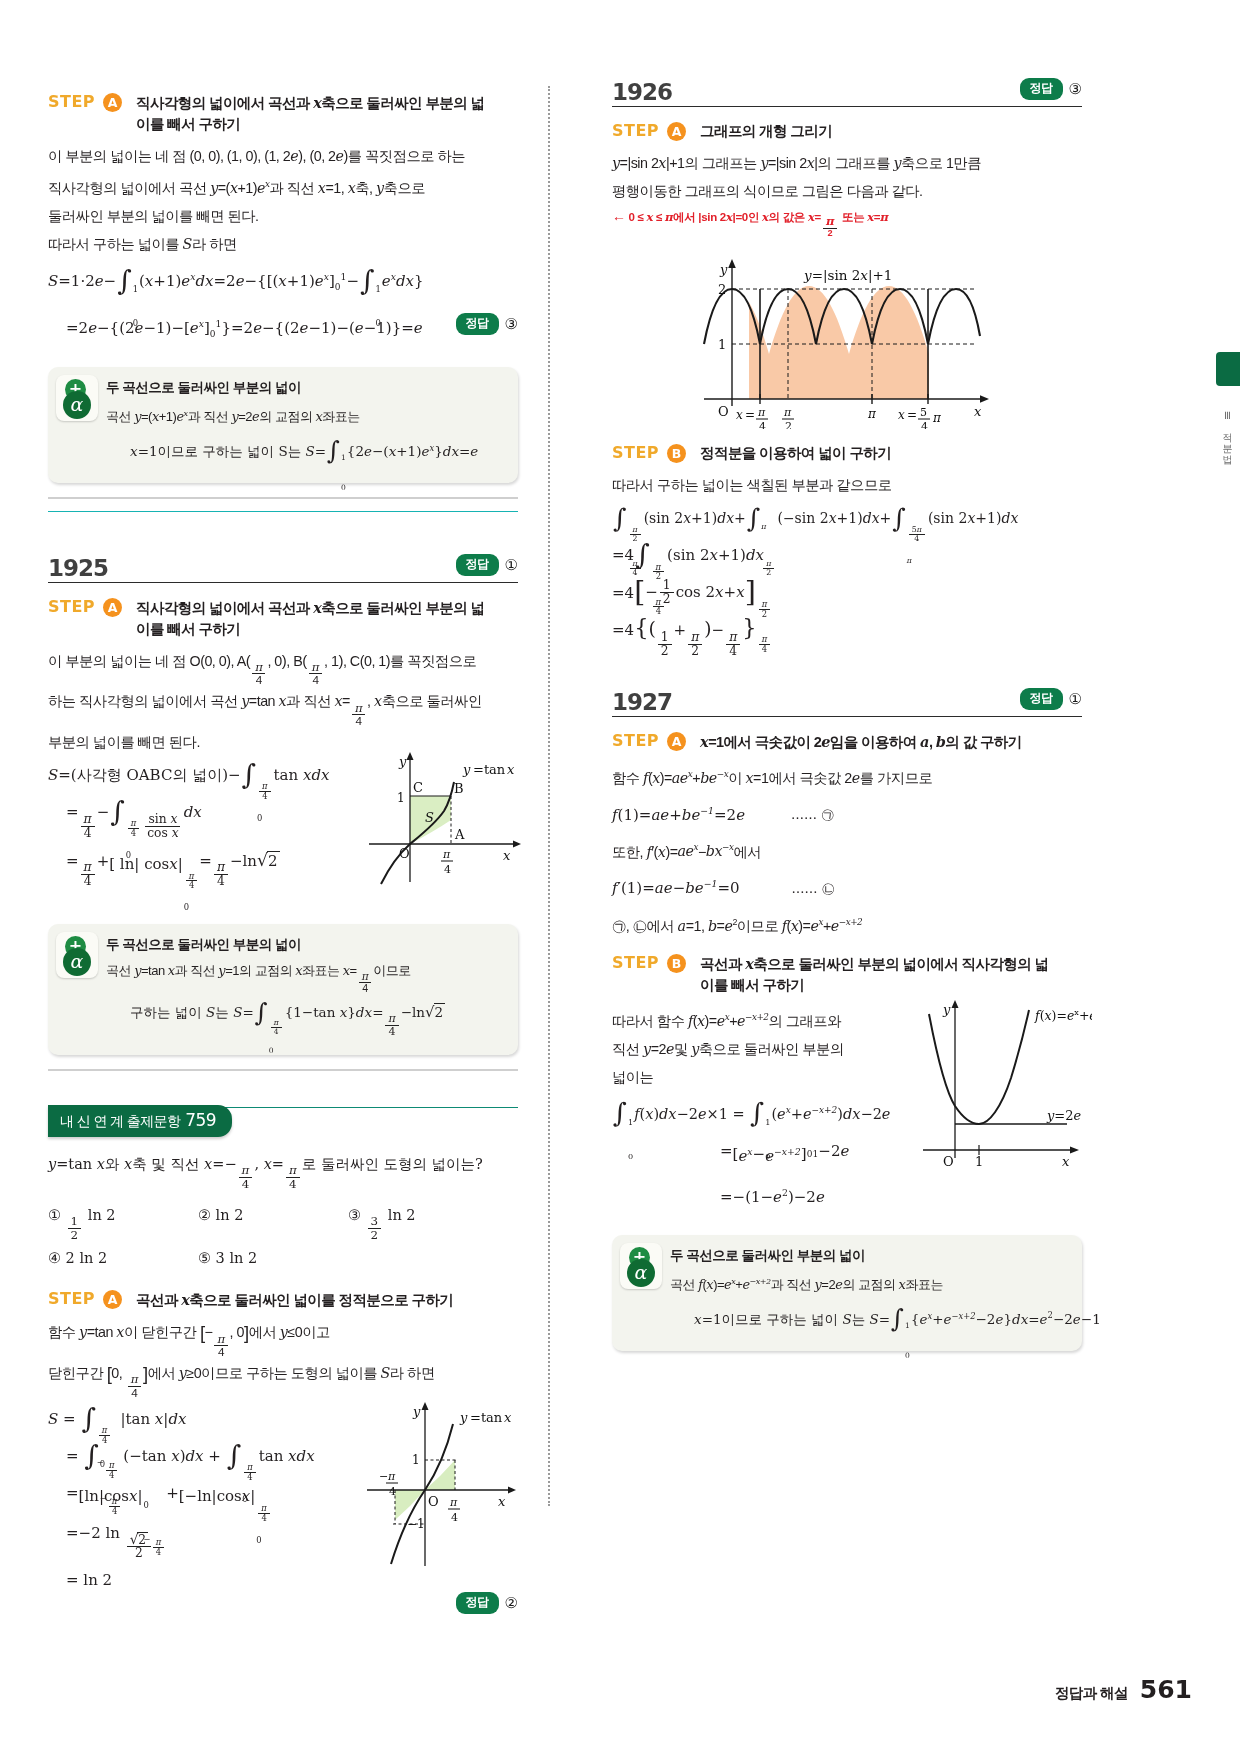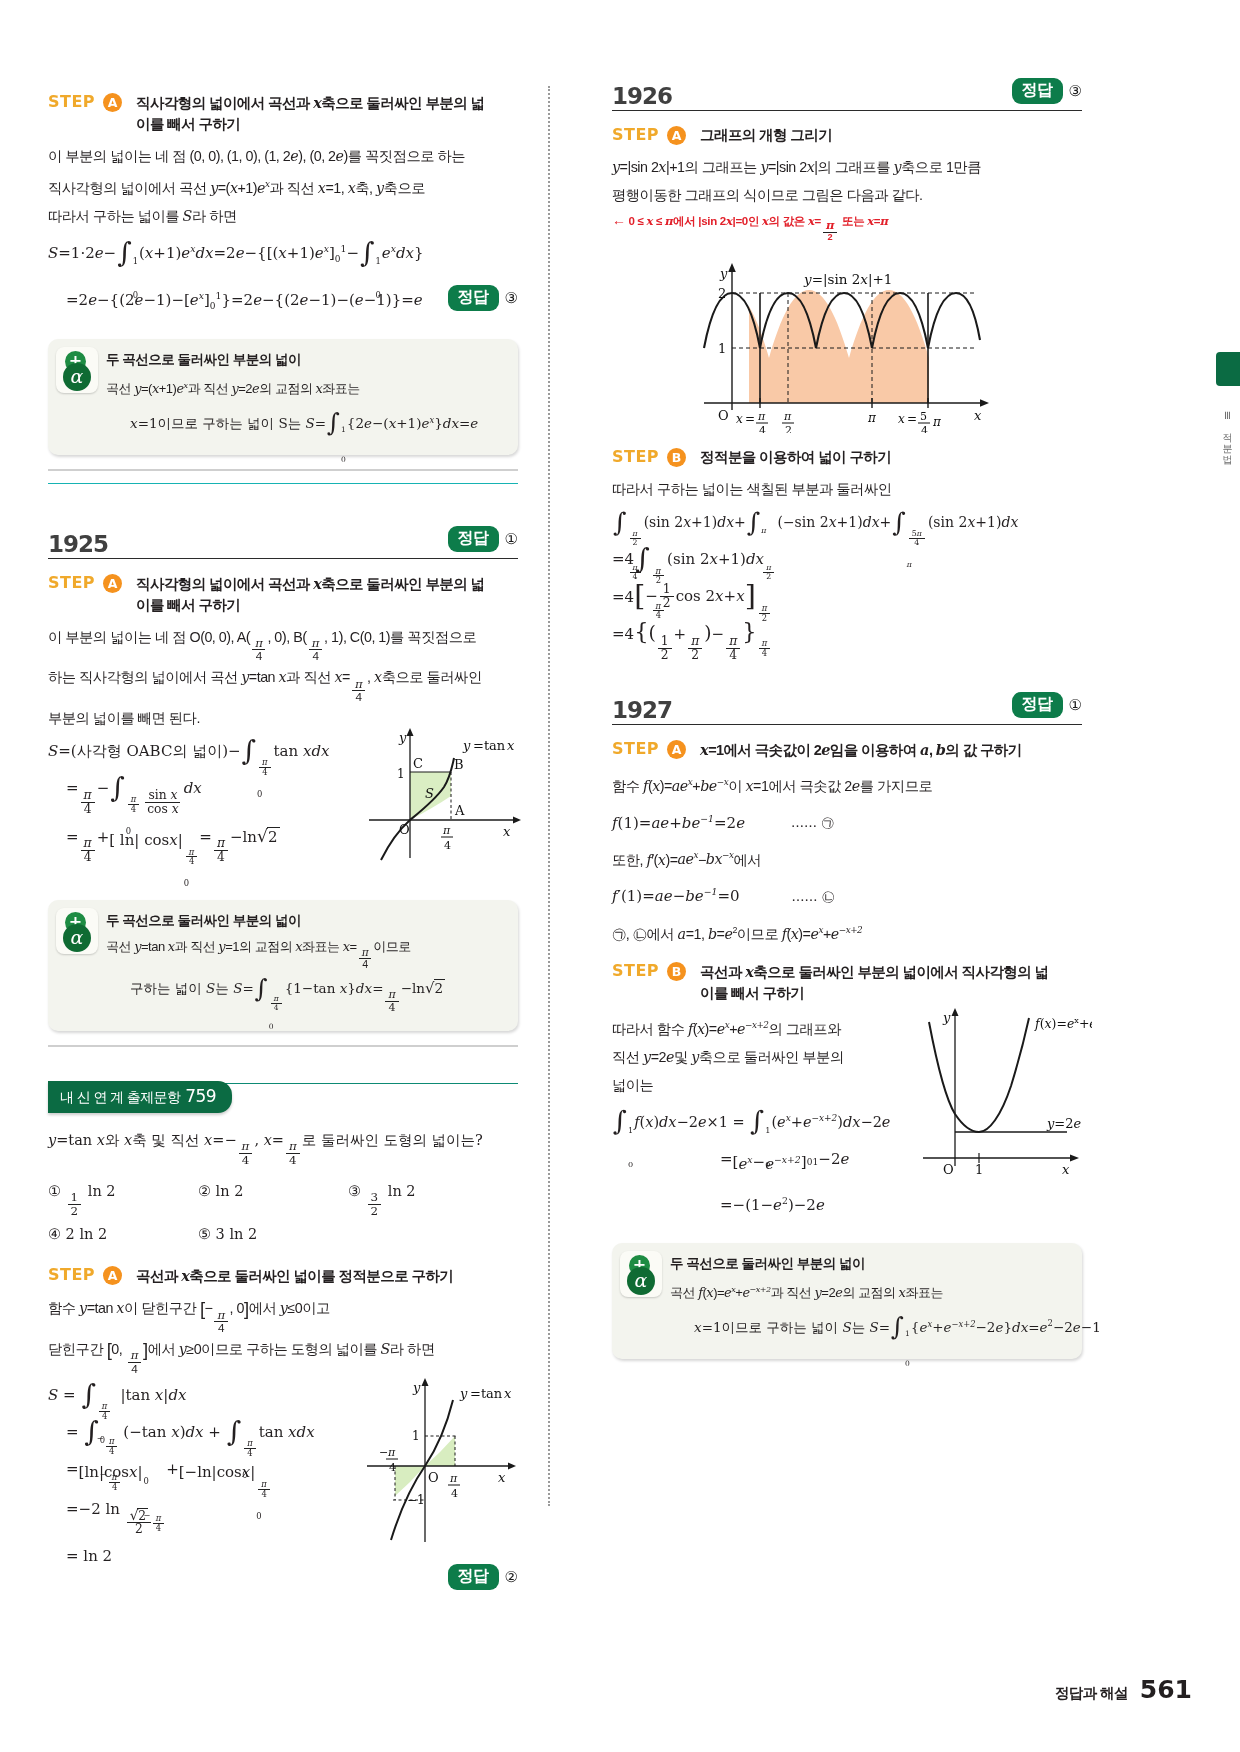--- a/index.html
+++ b/index.html
@@ -36,21 +36,21 @@
     font-family:"DejaVu Sans", sans-serif;
     font-weight:bold;
     font-size:23px;
     color:#404040;
     letter-spacing:-1px;
     line-height:1;
   }
   .ansbadge { display:flex; align-items:center; gap:6px; padding-bottom:4px; }
   .ansbadge .pill {
     background:#0d7c4a; color:#fff;
-    font-size:16px; font-weight:bold;
+    font-size:12px; font-weight:bold;
     border-radius:9px; padding:2px 10px 3px;
     letter-spacing:-0.5px;
     text-align:center;
   }
   .ansbadge .circ {
     font-size:15px; color:#1a1a1a;
   }
 
   
   .step { display:flex; align-items:flex-start; gap:8px; margin:14px 0 8px; }
@@ -199,20 +199,21 @@
     <section>
 
       <div class="step">
         <span class="step-word">STEP</span>
         <span class="step-badge">A</span>
         <span class="step-title">직사각형의 넓이에서 곡선과 <i class="v">x</i>축으로 둘러싸인 부분의 넓이를 빼서 구하기</span>
       </div>
 
       <div class="ptext">이 부분의 넓이는 네 점 (0, 0), (1, 0), (1, 2<i class="v">e</i>), (0, 2<i class="v">e</i>)를 꼭짓점으로 하는</div>
       <div class="ptext">직사각형의 넓이에서 곡선 <i class="v">y</i>=(<i class="v">x</i>+1)<i class="v">e<sup class="s">x</sup></i>과 직선 <i class="v">x</i>=1, <i class="v">x</i>축, <i class="v">y</i>축으로</div>
+      <div class="ptext">둘러싸인 부분의 넓이를 빼면 된다.</div>
       <div class="ptext">따라서 구하는 넓이를 <i class="v">S</i>라 하면</div>
 
       <div class="mathline">
         <i class="v">S</i>=1·2<i class="v">e</i>−<span class="intg">
             <span class="sym">∫</span>
             <span class="lims">
               <span class="hi">1</span>
               <span class="lo">0</span>
             </span>
           </span>(<i class="v">x</i>+1)<i class="v">e<sup class="s">x</sup>dx</i>=2<i class="v">e</i>−{[(<i class="v">x</i>+1)<i class="v">e<sup class="s">x</sup></i>]<sub class="s">0</sub><sup class="s">1</sup>−<span class="intg">
@@ -657,21 +658,21 @@
           <text x="259" y="178" font-family="DejaVu Serif, serif" font-size="12" font-style="italic" fill="#111">π</text>
         </svg>
       </div>
 
       <div class="step">
         <span class="step-word">STEP</span>
         <span class="step-badge">B</span>
         <span class="step-title">정적분을 이용하여 넓이 구하기</span>
       </div>
 
-      <div class="ptext">따라서 구하는 넓이는 색칠된 부분과 둘러싸인</div>
+      <div class="ptext">따라서 구하는 넓이는 색칠된 부분과 같으므로</div>
 
       <div class="mathline" style="font-size:14px;">
         <span class="intg">
             <span class="sym">∫</span>
             <span class="lims">
               <span class="hi"><span class="frac sm" style="font-size:1em">
                   <span class="n"><i class="v">π</i></span>
                   <span class="d">2</span>
                 </span></span>
               <span class="lo"><span class="frac sm" style="font-size:1em">

